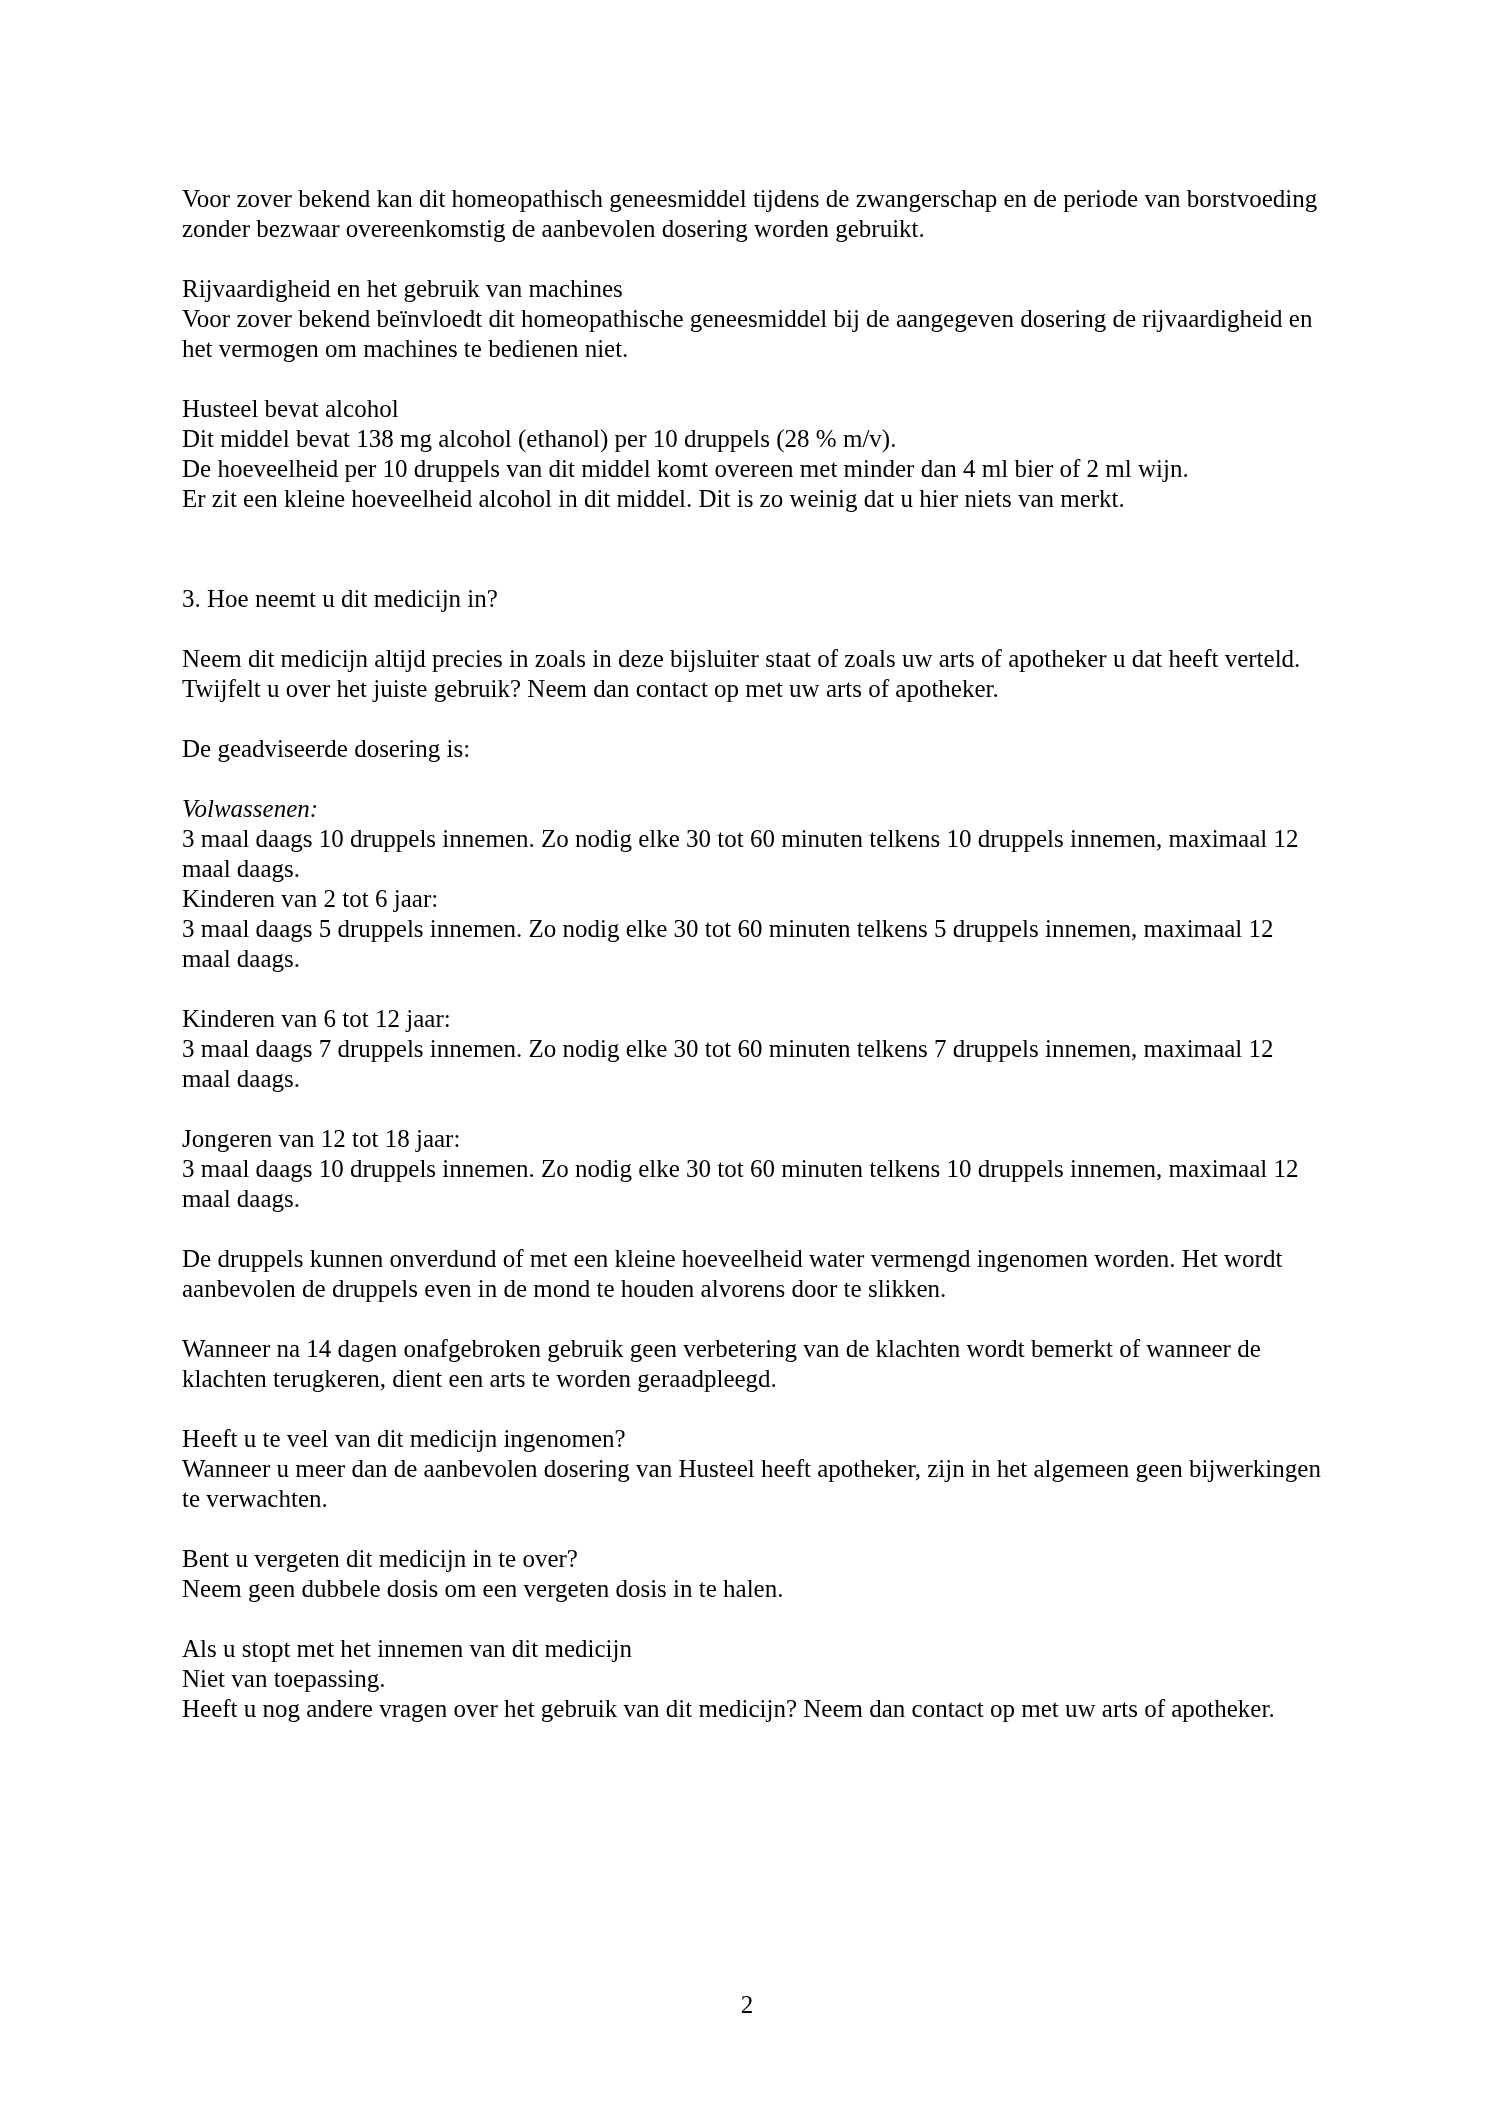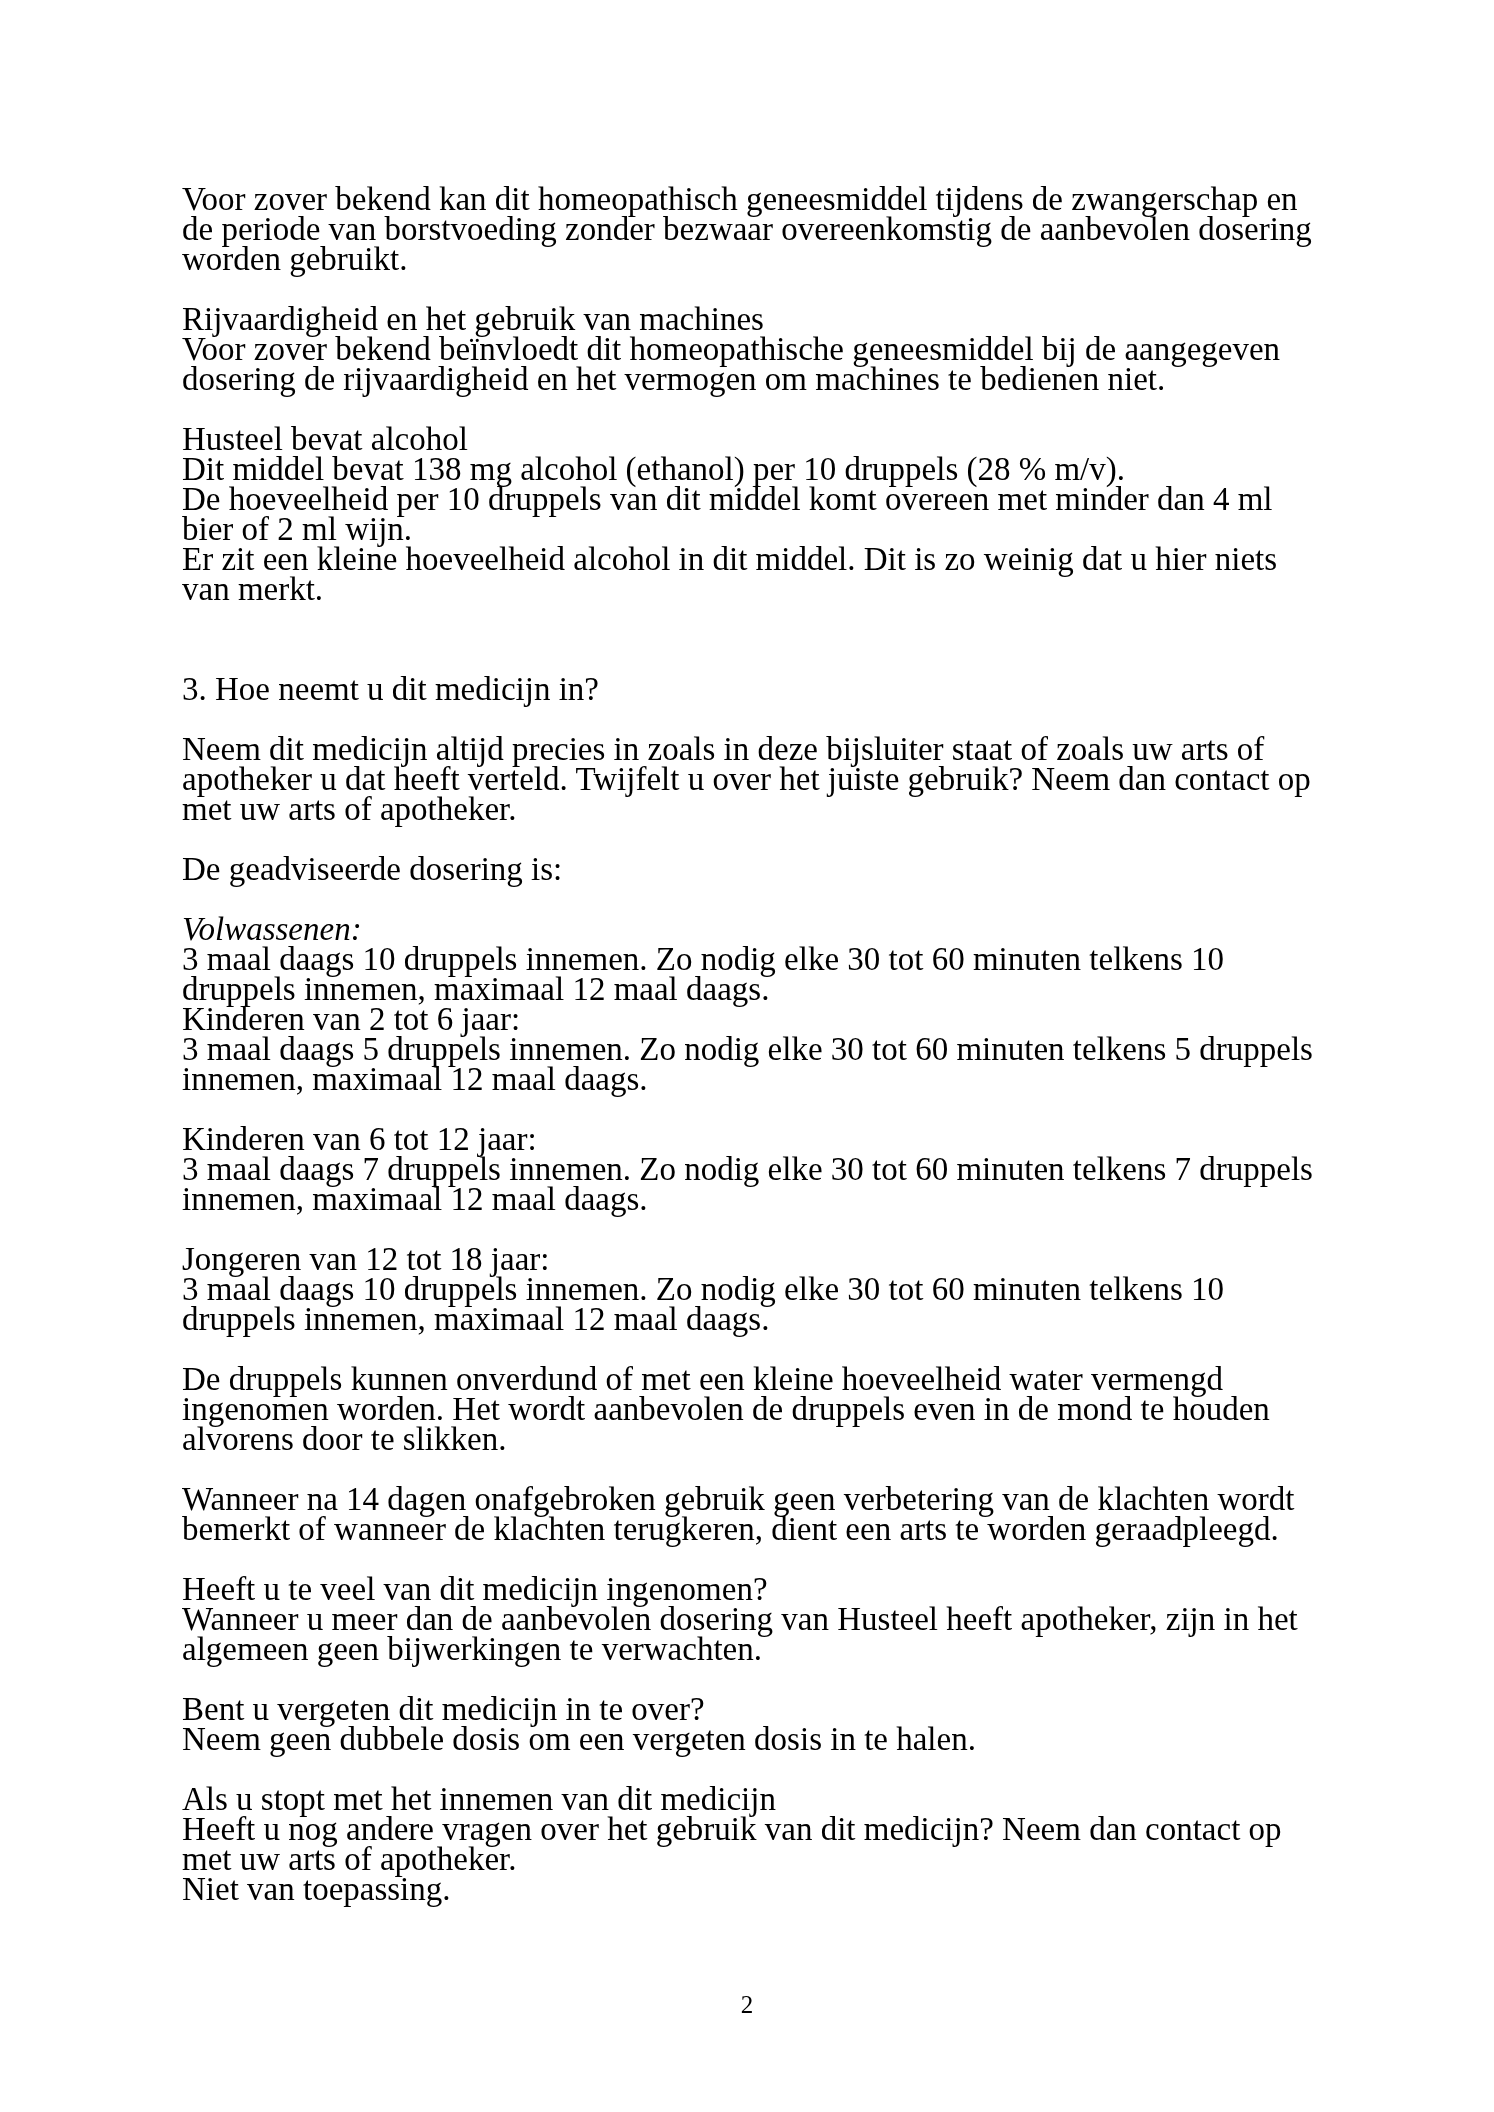--- a/index.html
+++ b/index.html
@@ -21,21 +21,21 @@
   }
   .content {
     position: absolute;
     top: 184px;
     left: 182px;
     width: 1140px;
   }
   .content p, .content h3 {
     margin: 0;
     padding: 0;
-    font-size: 33px;
+    font-size: 25px;
     line-height: 30px;
     font-weight: normal;
   }
   .bold { font-weight: bold; }
   .bolditalic { font-weight: bold; font-style: italic; }
   .italic { }
   .mt1 { margin-top: 30px !important; }   
   .mt2 { margin-top: 70px !important; }   
   .footer {
     position: absolute;
@@ -85,19 +85,19 @@
 
     <p class="mt1">Wanneer na 14 dagen onafgebroken gebruik geen verbetering van de klachten wordt bemerkt of wanneer de klachten terugkeren, dient een arts te worden geraadpleegd.</p>
 
     <h3 class="bold mt1">Heeft u te veel van dit medicijn ingenomen?</h3>
     <p>Wanneer u meer dan de aanbevolen dosering van Husteel heeft apotheker, zijn in het algemeen geen bijwerkingen te verwachten.</p>
 
     <h3 class="bold mt1">Bent u vergeten dit medicijn in te over?</h3>
     <p>Neem geen dubbele dosis om een vergeten dosis in te halen.</p>
 
     <h3 class="bold mt1">Als u stopt met het innemen van dit medicijn</h3>
+    <p>Niet van toepassing.</p>
     <p>Heeft u nog andere vragen over het gebruik van dit medicijn? Neem dan contact op met uw arts of apotheker.</p>
-    <p>Niet van toepassing.</p>
 
   </div>
 
   <div class="footer">2</div>
 </div>
 
 </body></html>

